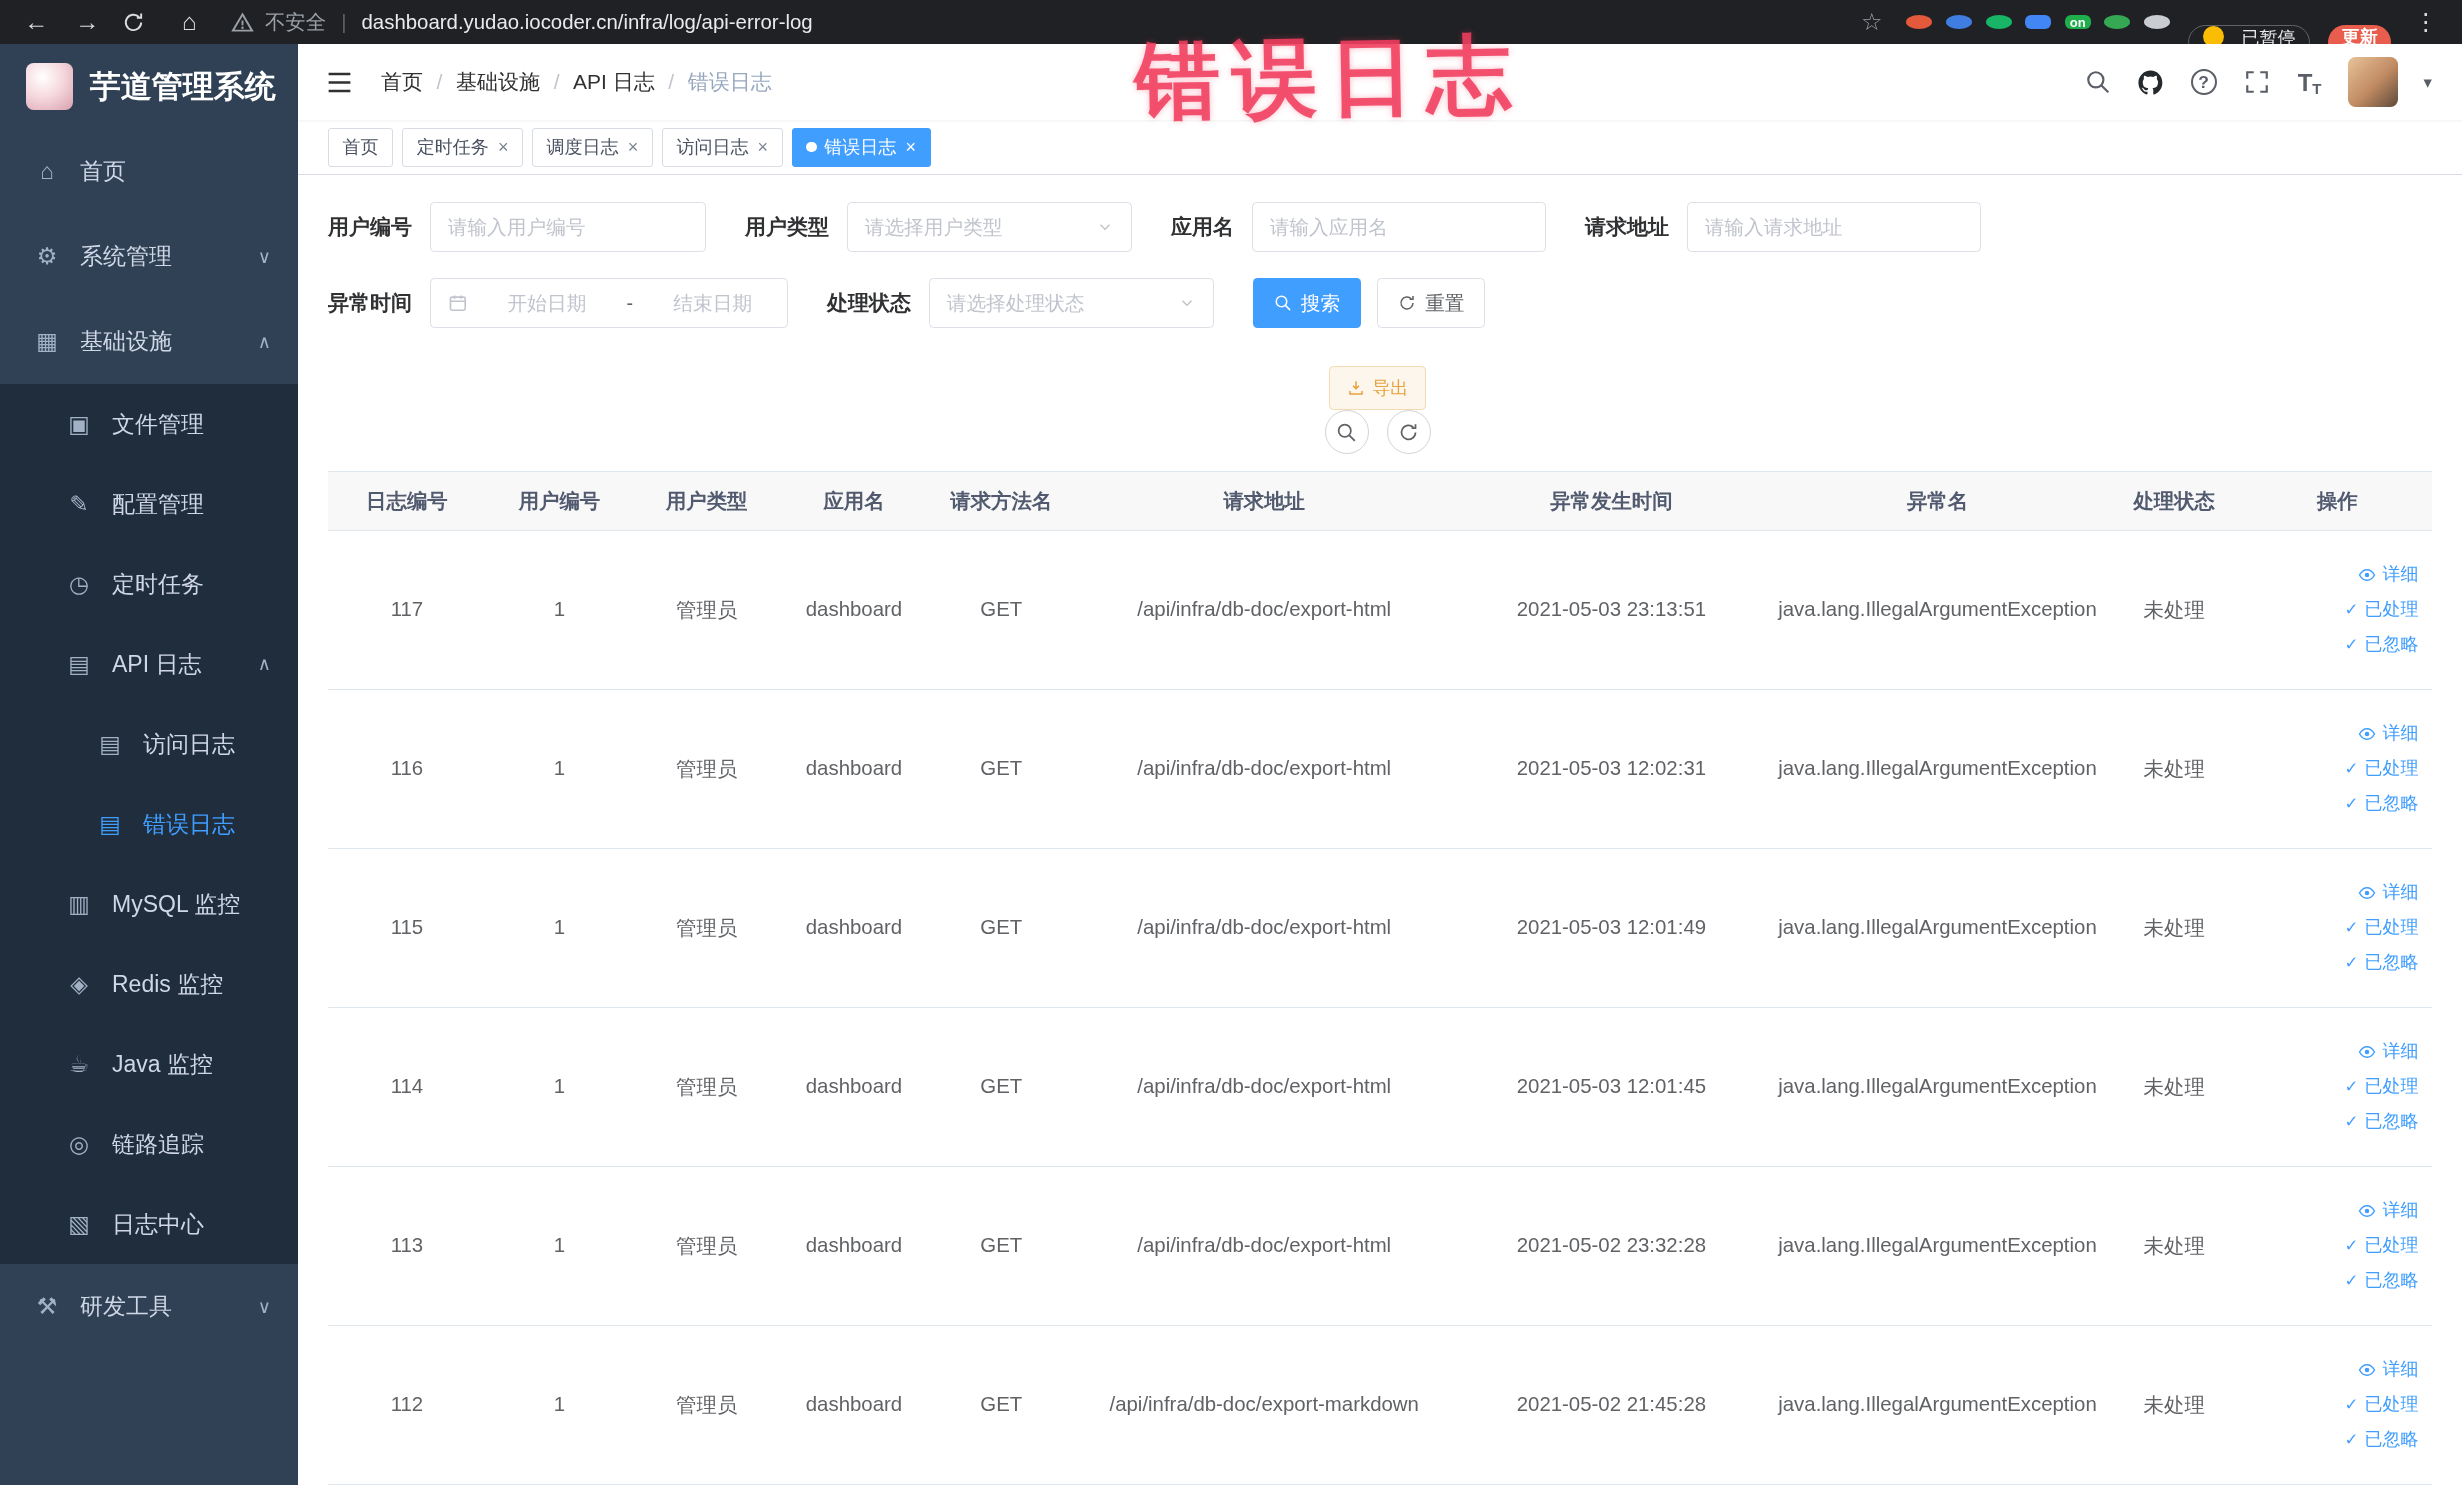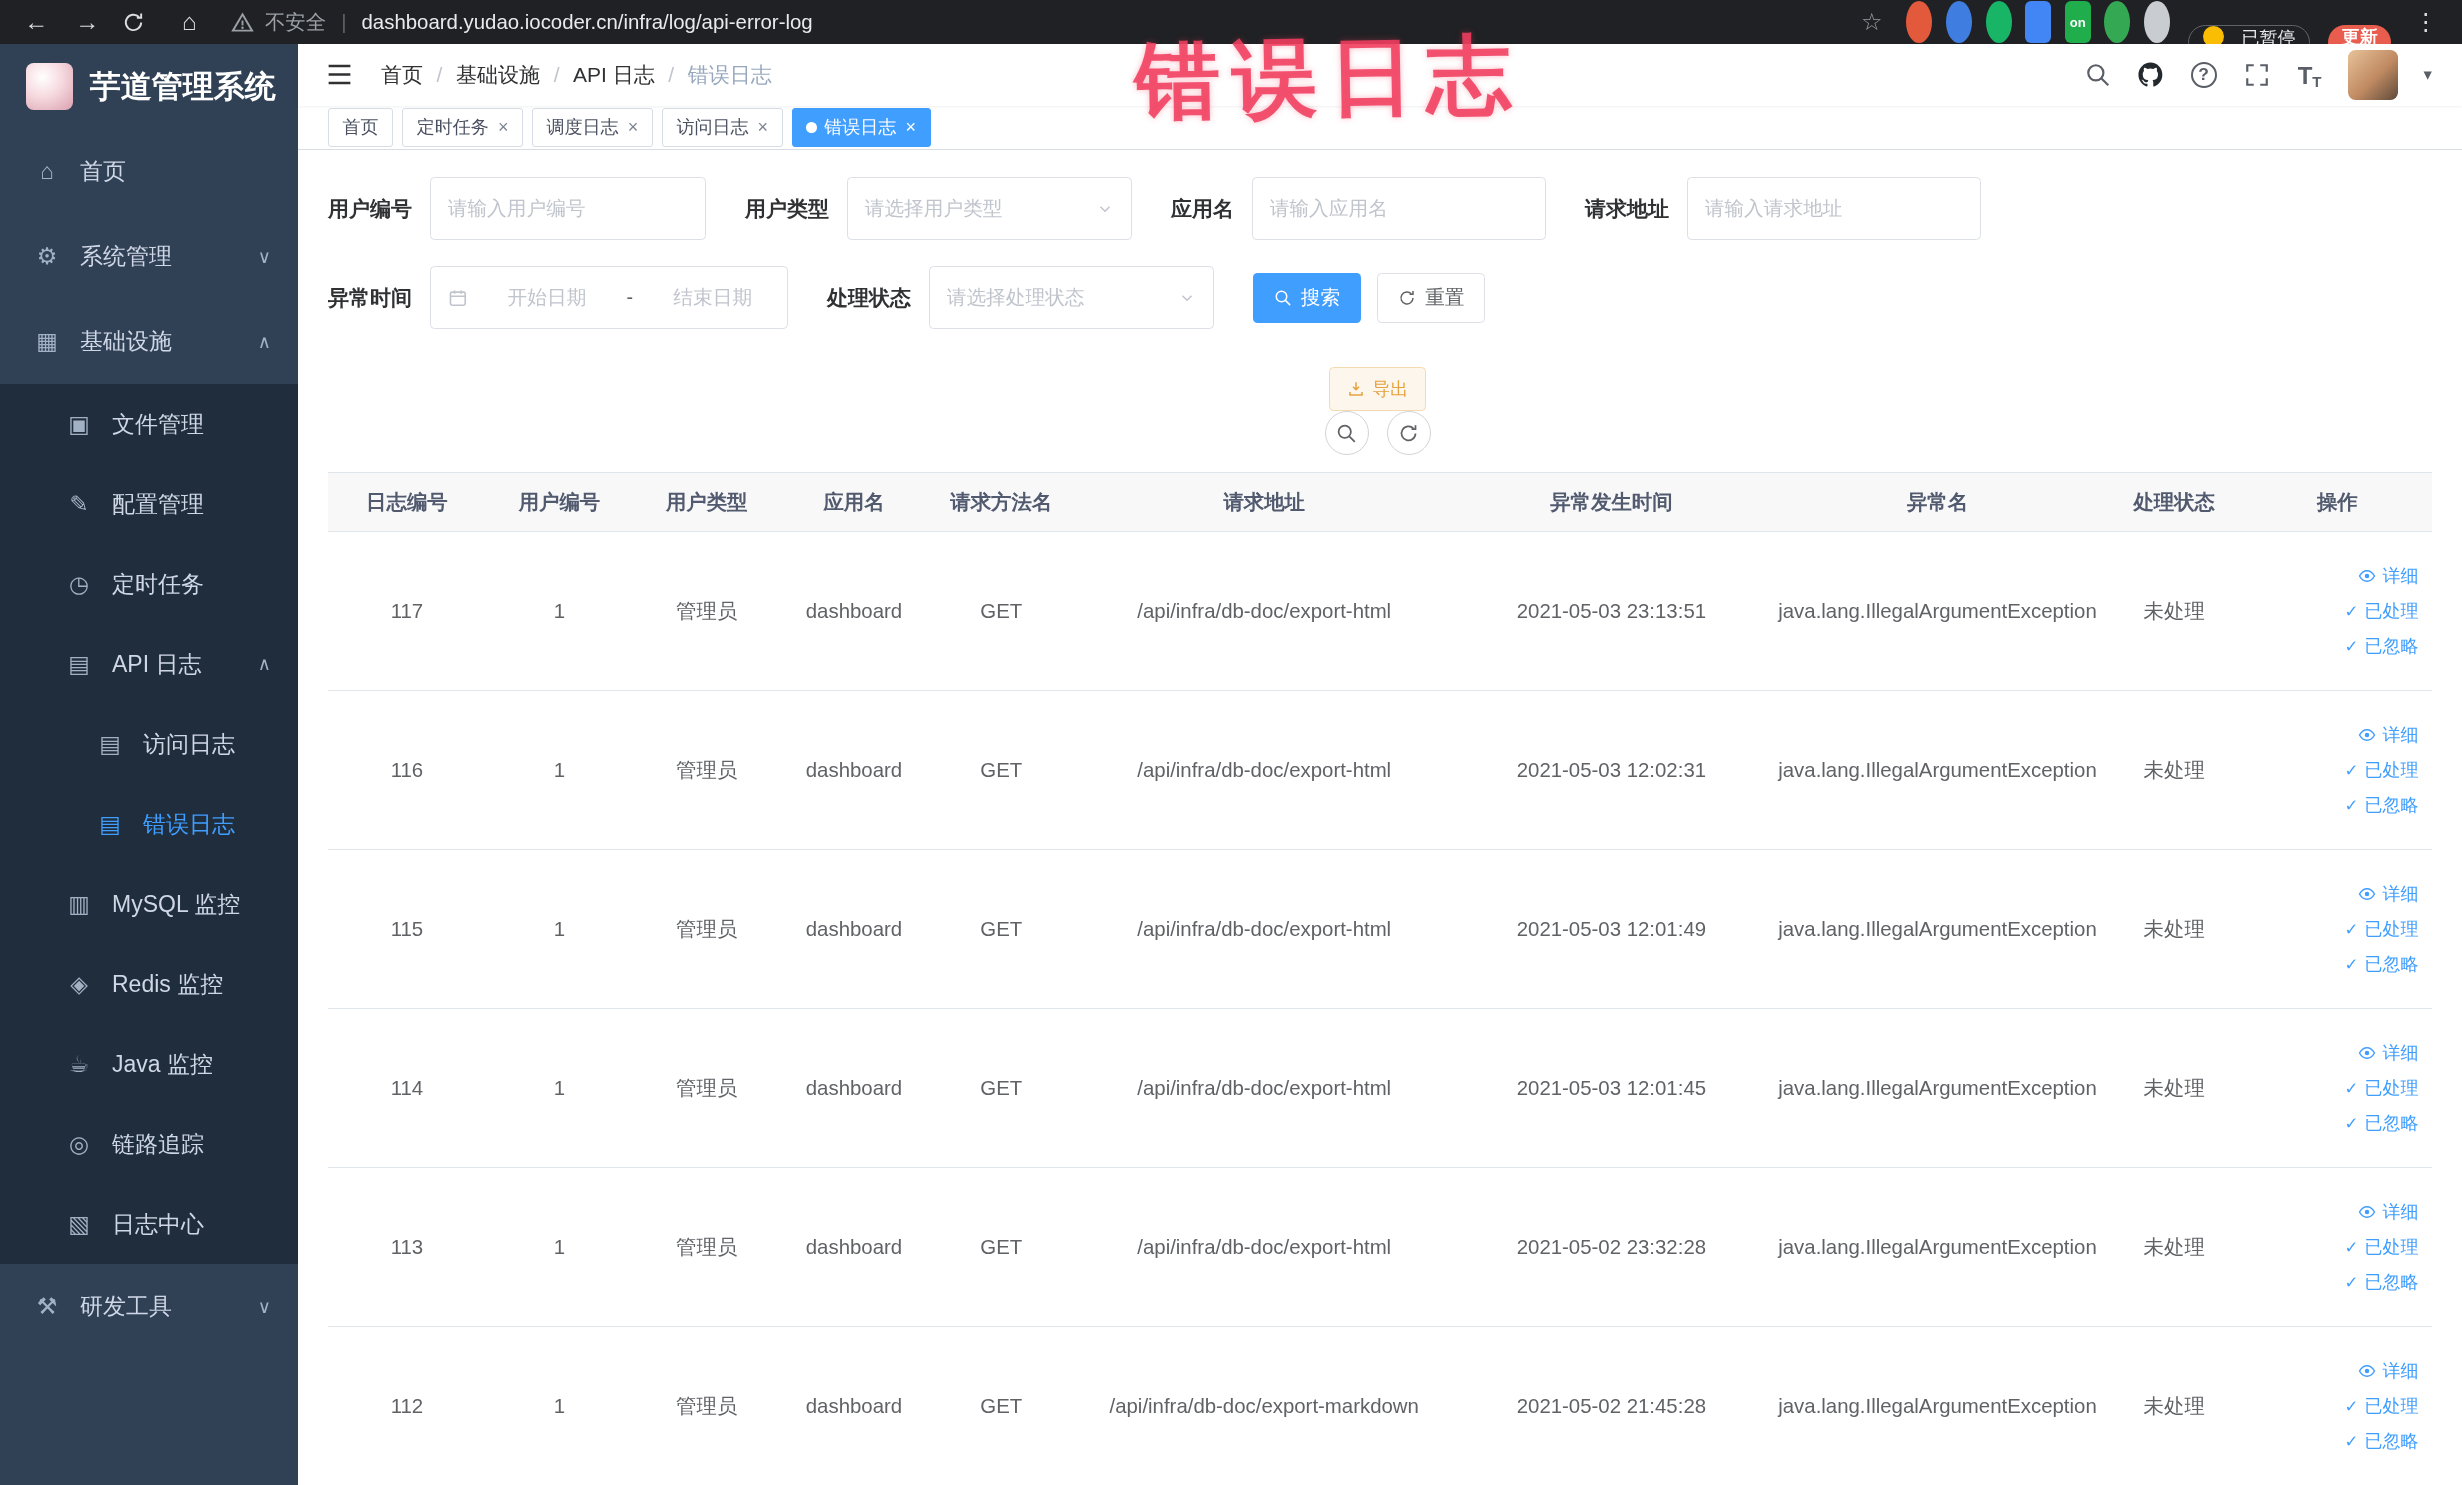--- a/index.html
+++ b/index.html
@@ -9,21 +9,21 @@
 
   
   .browser-bar { height:44px; background:#202124; display:flex; align-items:center;
     padding:0 19.7px; gap:18px; color:#e8eaed; font-size:20.4px; }
   .b-icon { color:#dadce0; font-size:24px; width:33px; text-align:center; flex:0 0 auto; cursor:default; }
   .omnibox { flex:1; display:flex; align-items:center; gap:10.6px; padding:0 7.6px; min-width:0; }
   .omnibox .sec { color:#9aa0a6; }
   .omnibox .sep { color:#5f6368; margin:0 4.5px; }
   .omnibox .url { color:#e8eaed; white-space:nowrap; overflow:hidden; }
   .ext-cluster { display:flex; align-items:center; gap:13.6px; }
-  .ext-dot { width:26px; height:42px; border-radius:50%; display:flex; align-items:center;
+  .ext-dot { width:26px; height:14px; border-radius:50%; display:flex; align-items:center;
     justify-content:center; color:#fff; font-size:13px; font-weight:700; flex:0 0 auto; }
   .ext-sq { border-radius:6px; }
   .pill { height:35px; border-radius:17.4px; display:flex; align-items:flex-start; gap:18px;
     padding:0 13.6px; font-size:18px; flex:0 0 auto;margin-top:40px; }
   .pill-paused { border:0.8px solid #5f6368; color:#e8eaed; }
   .pill-paused .face { width:21px; height:21px; border-radius:50%; background:#fbbc04; }
   .pill-update { background:#e85d4e; color:#fff; font-weight:600; }
 
   
   .app { display:flex; height:1442px; }
@@ -71,21 +71,21 @@
   .tag .x { font-size:18px; color:#7b8291; margin-left:1.5px; }
   .tag.active { background:#409eff; border-color:#409eff; color:#fff; }
   .tag.active .dot { display:inline-block; }
   .tag.active .x { color:#fff; }
 
   
   .filters { padding:27px 30px 4.5px; }
   .f-row { display:flex; align-items:center; margin-bottom:26px; }
   .f-group { display:flex; align-items:center; margin-right:39px; }
   .f-label { font-size:21px; font-weight:700; color:#303133; margin-right:18px; white-space:nowrap; }
-  .f-box { height:63px; border:0.8px solid #dcdfe6; border-radius:4.5px; background:#fff;
+  .f-box { height:50px; border:0.8px solid #dcdfe6; border-radius:4.5px; background:#fff;
     display:flex; align-items:center; padding:0 16.7px; color:#c0c4cc; font-size:19.7px; }
   input.f-box { outline:none; }
   input.f-box::placeholder { color:#c0c4cc; }
   .w-365 { width:276px; } .w-377 { width:285px; } .w-388 { width:294px; } .w-473 { width:358px; }
   .f-select { justify-content:space-between; cursor:pointer; }
   .f-select .chev { color:#c0c4cc; }
   .date-range { gap:22px; }
   .date-range .ph { color:#c0c4cc; flex:1; text-align:center; }
   .date-range .dash { color:#606266; }
   .btn { height:50px; border-radius:4.5px; display:inline-flex; align-items:center; gap:9px;

